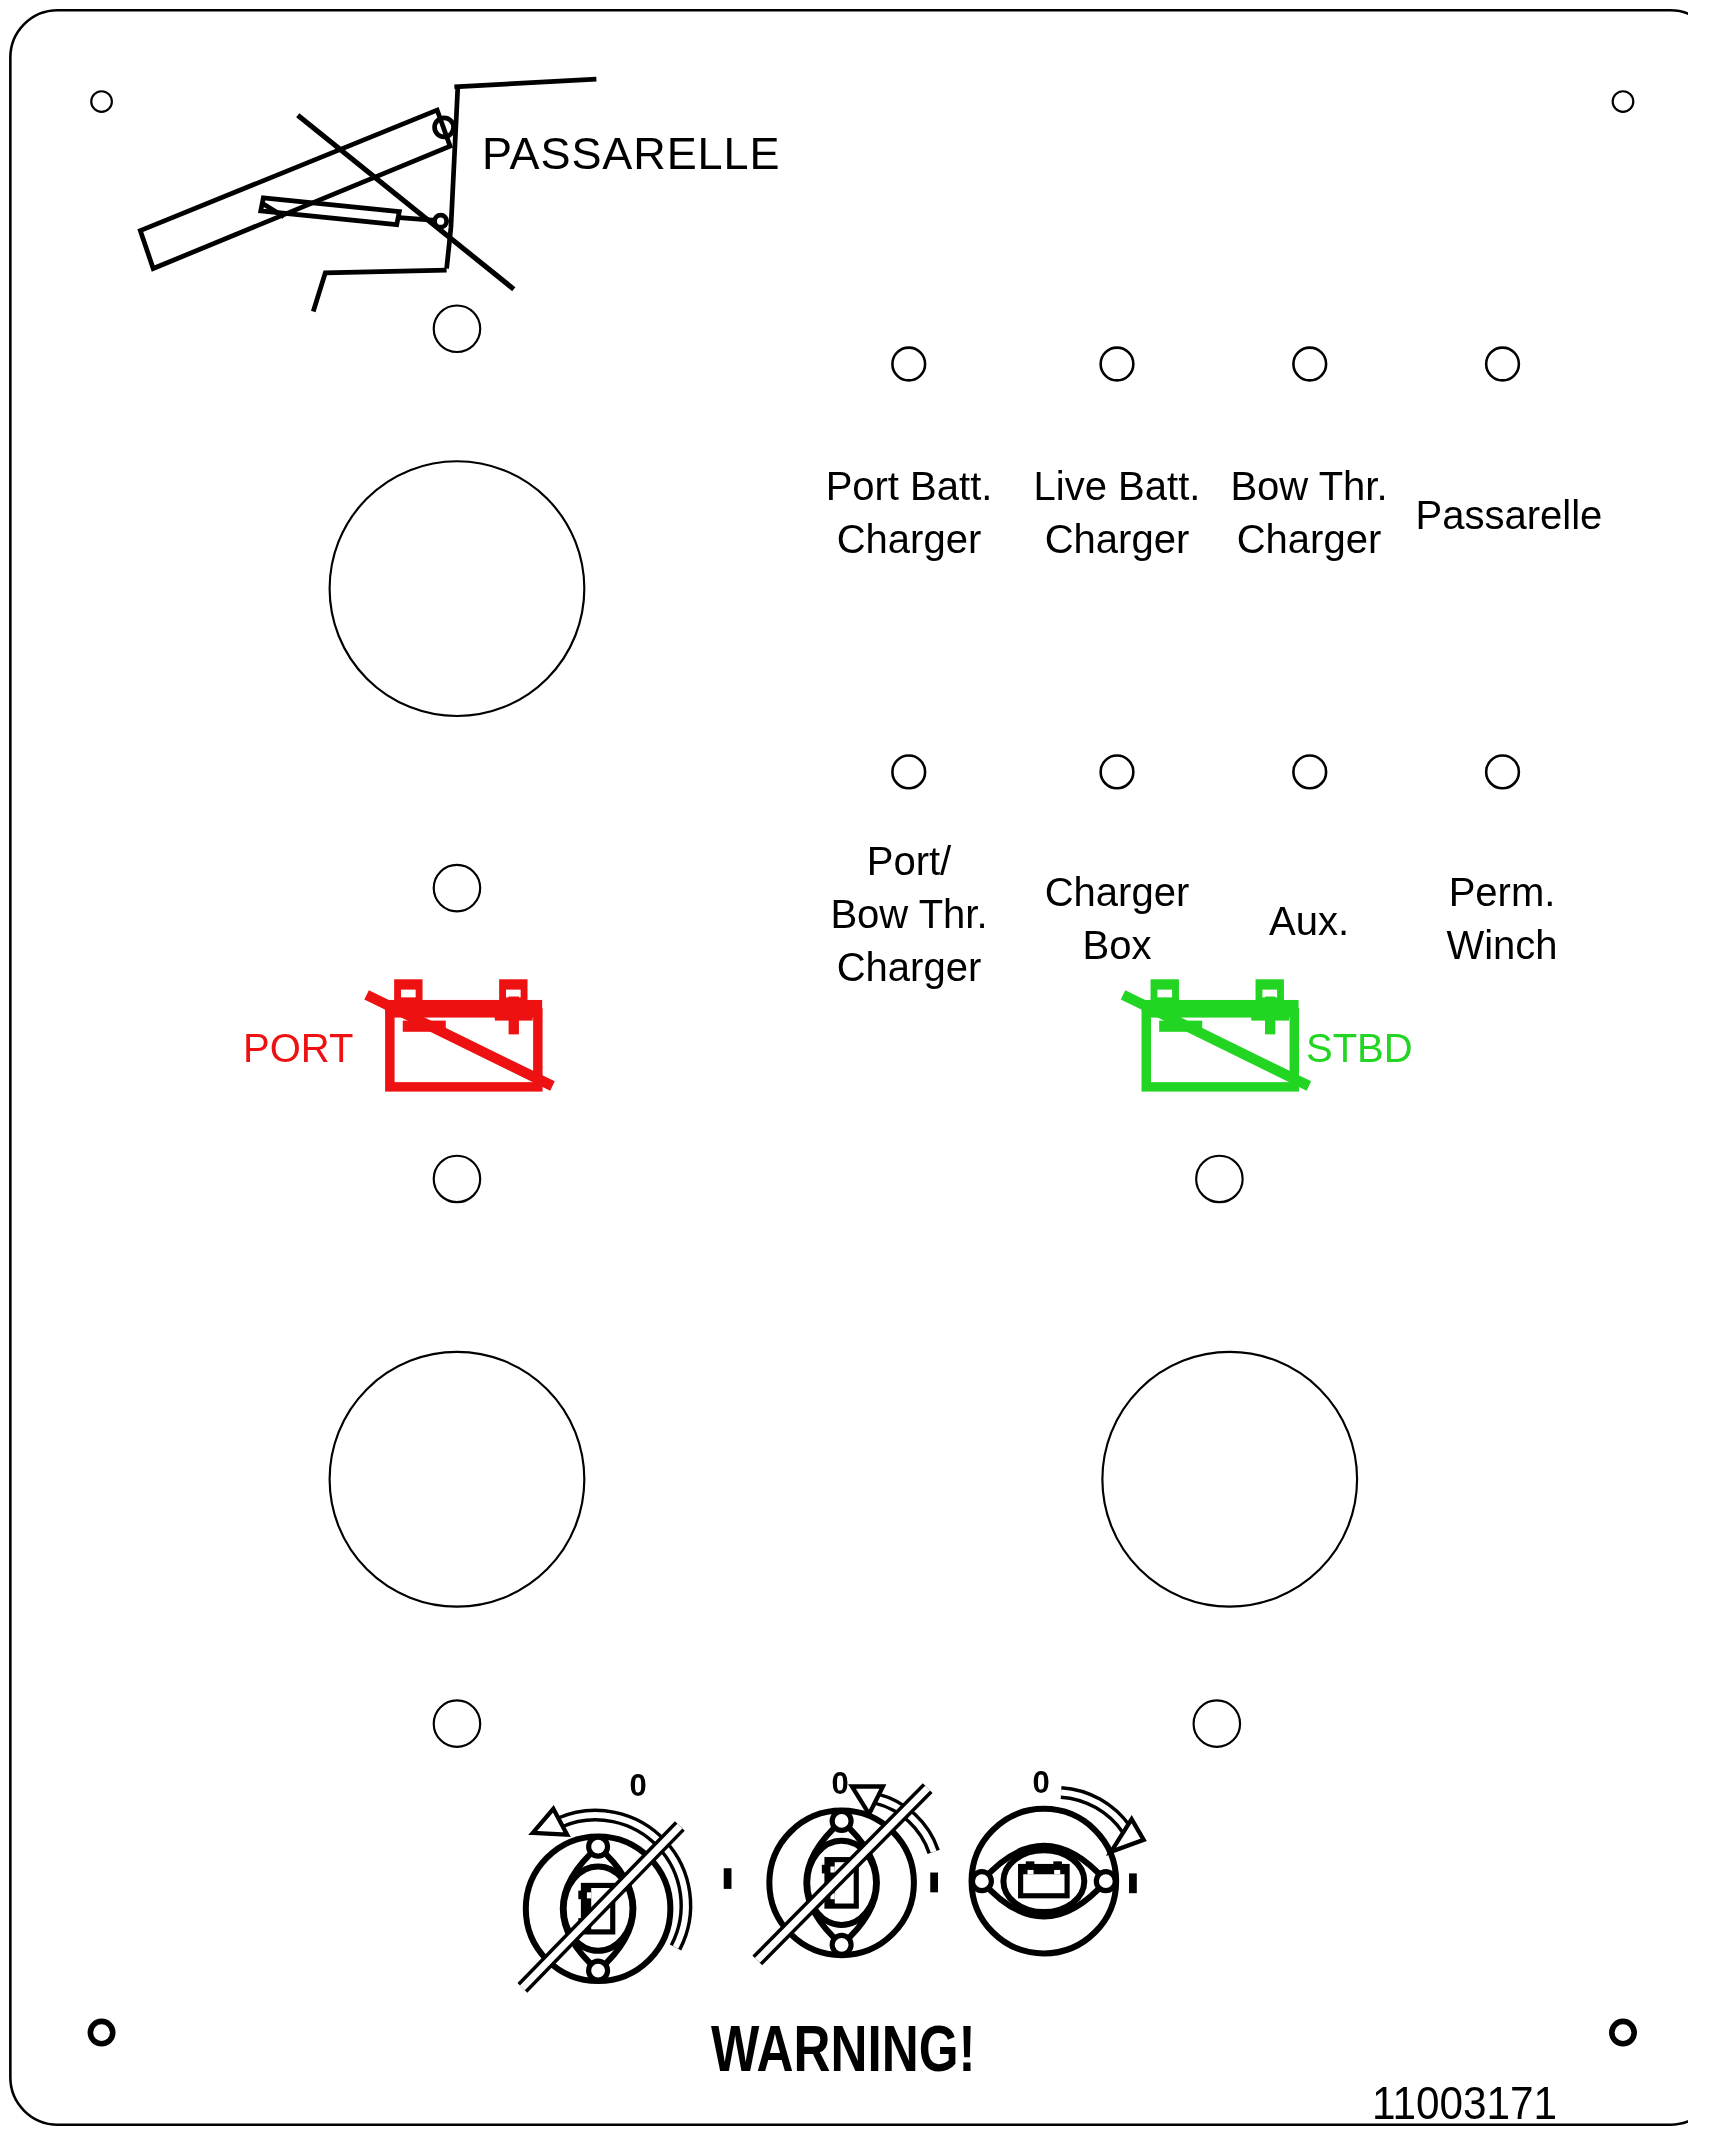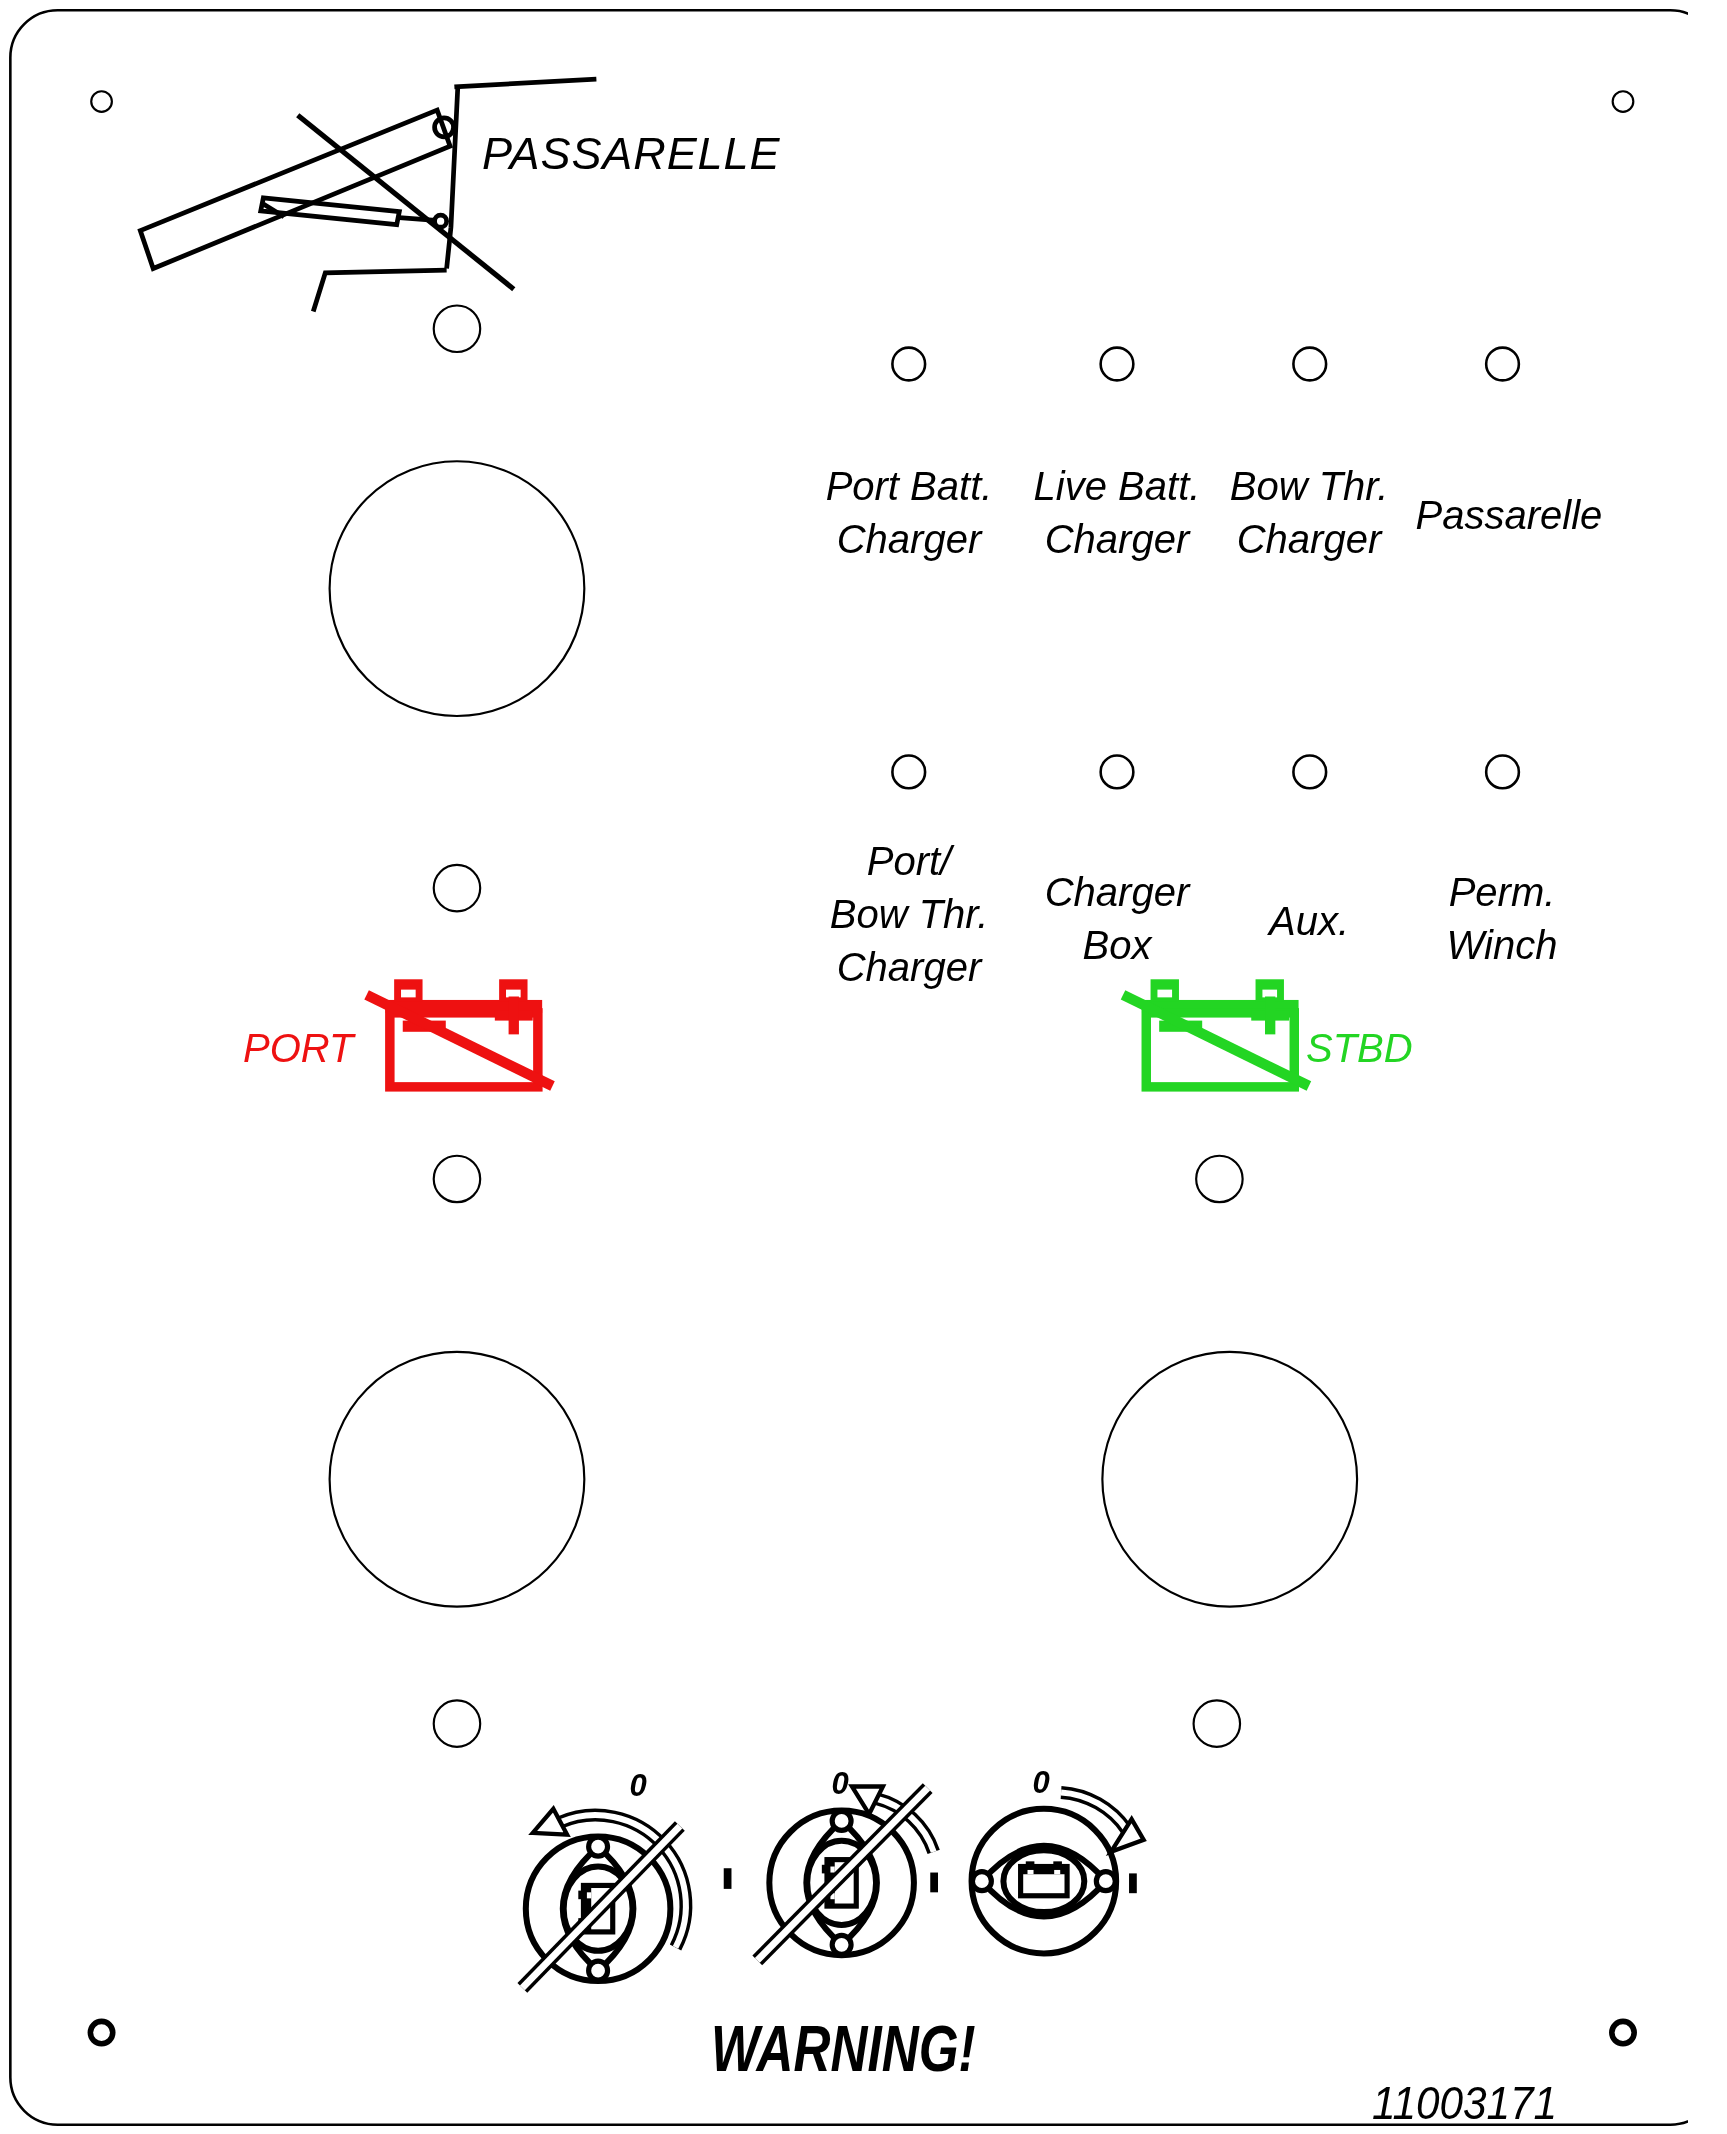--- a/index.html
+++ b/index.html
@@ -1,18 +1,18 @@
 <!DOCTYPE html>
 <html style="--port: #ee1111; --stbd: #23d523; --ink: #000000;font-size:13.8px"><head>
 <meta charset="utf-8">
 <style>
   html,body{margin:0;padding:0;background:#ffffff;}
   #stage{
     position:relative;width:1688px;height:2135px;background:#ffffff;overflow:hidden;
-    font-family:"Liberation Sans", sans-serif;color:#000;font-style:italic;
+    font-family:"Liberation Sans", sans-serif;color:#000;
   }
   .abs{position:absolute;}
   .ctr{text-align:center;}
   .nowrap{white-space:nowrap;}
   .cond{display:inline-block;transform-origin:center;}
   .ln{fill:none;stroke:#000;}
   .ob{fill:none;stroke:#000;stroke-width:15px;}
   .ow{fill:none;stroke:#fff;stroke-width:7px;}
   .sb{fill:none;stroke:#000;stroke-width:16px;}
   .sw{fill:none;stroke:#fff;stroke-width:8px;}

